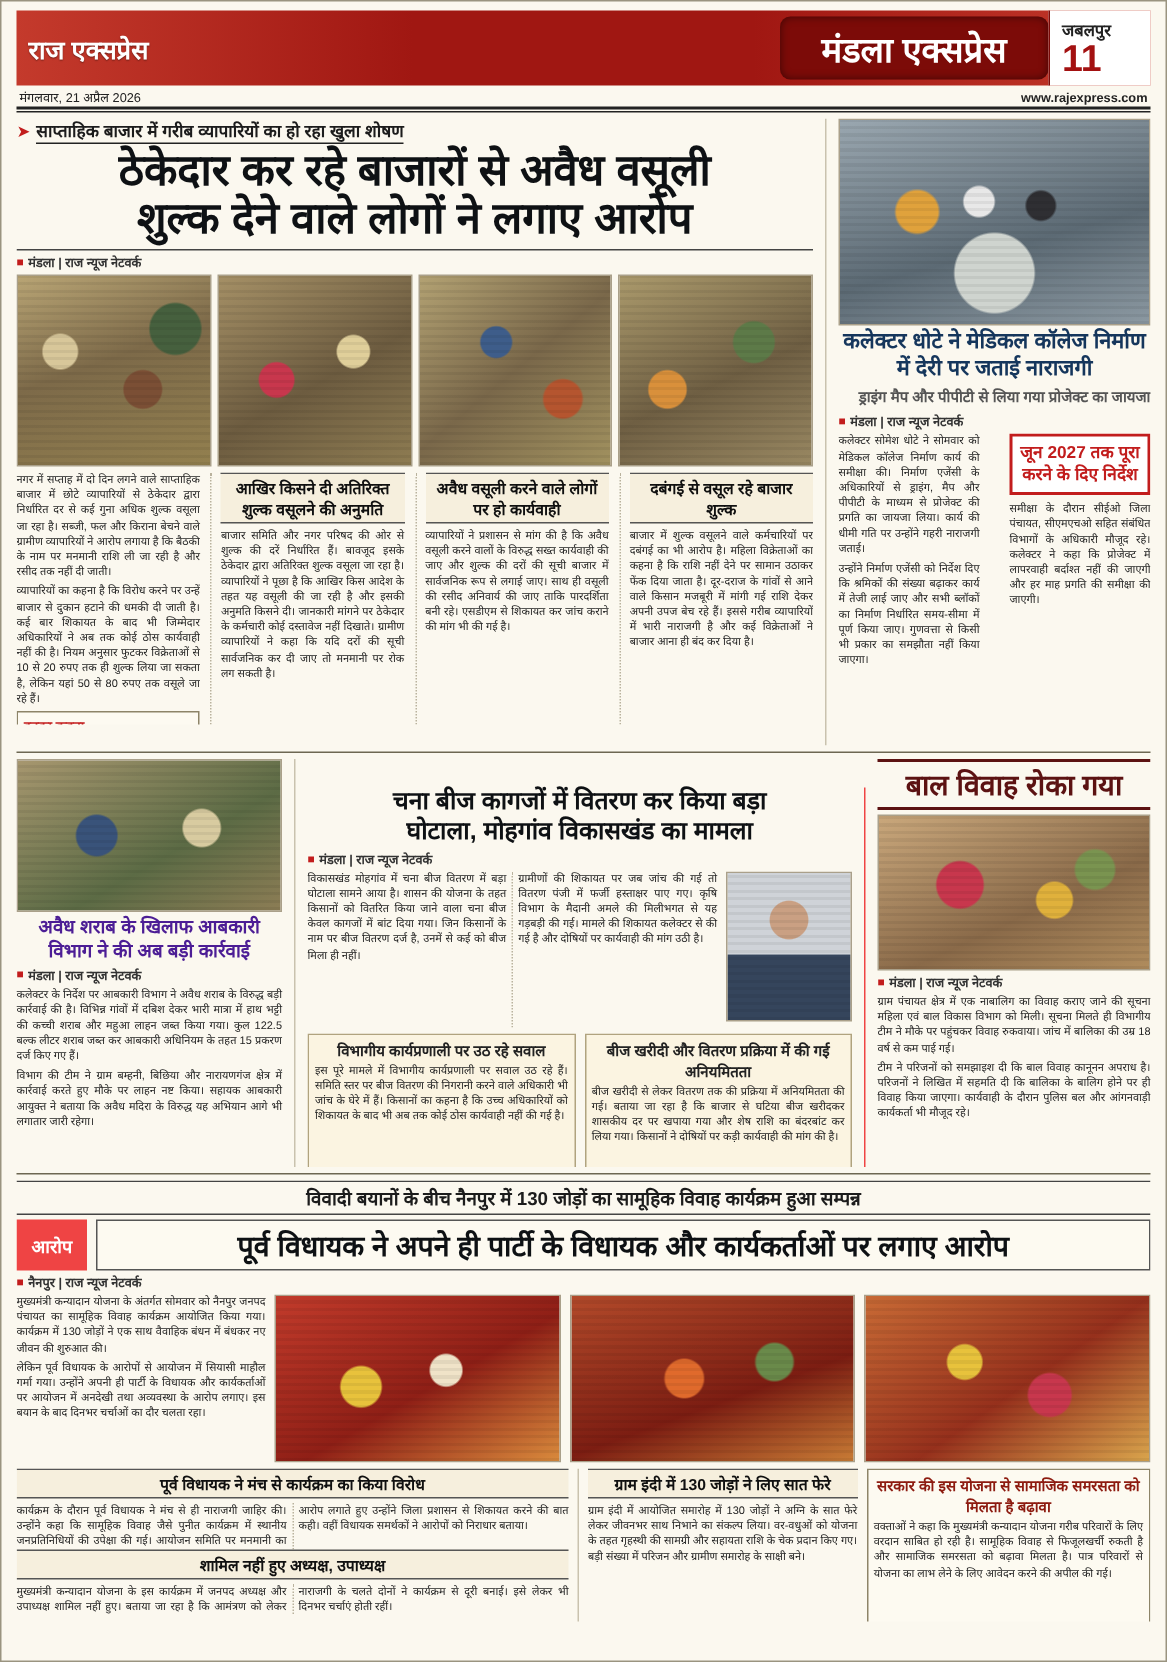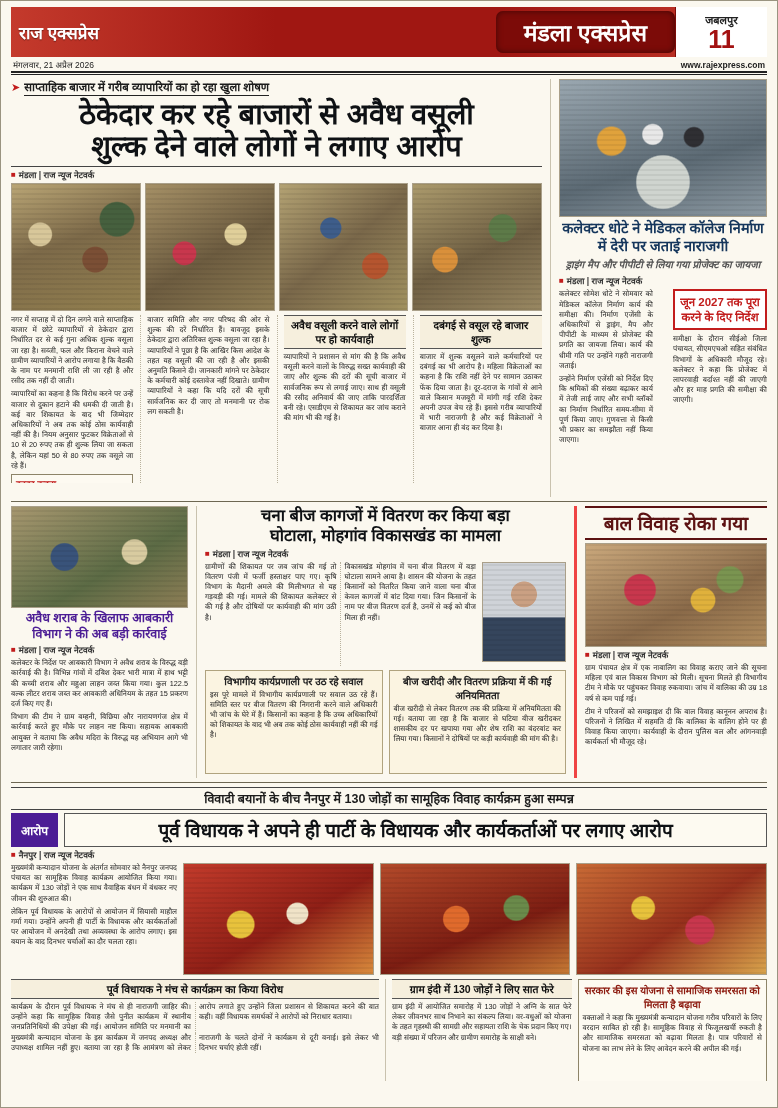--- a/index.html
+++ b/index.html
@@ -9,21 +9,21 @@
           padding:6px 10px; overflow:hidden; color:#1c1c1c; }
 
   
   .masthead { height:50px; display:flex; align-items:stretch;
               background:linear-gradient(90deg,#c43a2c,#a01712 35%,#a01712 65%,#c43a2c); }
   .mast-left { width:160px; display:flex; align-items:center; padding:0 8px; }
   .paper-name { color:#fff; font-weight:800; font-size:17px; text-shadow:0 1px 1px rgba(0,0,0,.4); }
   .mast-center { flex:1; display:flex; align-items:center; justify-content:flex-end; }
   .edition-box { background:#7c0b08; color:#fff; font-weight:800; font-size:23px;
                  padding:5px 28px; border-radius:7px; box-shadow:inset 0 0 6px rgba(0,0,0,.5); }
-  .mast-right { width:92px; background:#fff; display:flex; flex-direction:column; align-items:center;
+  .mast-right { width:68px; background:#fff; display:flex; flex-direction:column; align-items:flex-start;
                 justify-content:center; padding:2px 8px; border-left:1px solid #7c0b08; }
   .city { font-size:11px; font-weight:700; color:#222; }
   .page-num { font-size:25px; font-weight:800; color:#a31111; line-height:1; }
   .date-strip { display:flex; justify-content:space-between; align-items:center;
                 font-size:8.5px; padding:2px 2px 1px; color:#222; }
   .date-strip .site { font-weight:700; }
   .rule-double { border-top:2px solid #222; border-bottom:1px solid #222; height:4px; margin-bottom:4px; }
   .section-rule { border-top:1px solid #6d6752; margin:4px 0; }
 
   
@@ -87,49 +87,49 @@
   .lead-photos .photo { flex:1; height:128px; }
   .lead-textgrid { display:flex; gap:7px; height:168px; overflow:hidden; }
   .lead-textgrid .tcol { flex:1; border-left:1px dotted #b9b29d; padding-left:6px; }
   .lead-textgrid .tcol:first-child { border-left:none; padding-left:0; }
   .quote-box { border:1px solid #8d8468; padding:3px 4px; margin-top:3px; background:#fdfaf1; }
   .quote-label { color:#c21d1d; font-weight:800; font-size:9px; margin-bottom:1px; }
 
   .right-col { flex:1; display:flex; flex-direction:column; }
   .right-col .photo { height:138px; margin-bottom:3px; }
   .collector-headline { font-weight:800; font-size:14.5px; line-height:1.22; text-align:center; color:#15365c; }
-  .collector-sub { font-size:10px; color:#555; text-align:center; font-weight:700; margin:2px 0;font-style:italic; }
+  .collector-sub { font-size:10px; color:#555; text-align:right; font-weight:700; margin:2px 0; }
   .collector-body { display:flex; gap:20px; flex:1; overflow:hidden; }
   .collector-body .ccol { flex:1; }
   .directive-box { border:2px solid #c21d1d; color:#c21d1d; font-weight:800; text-align:center;
                    font-size:11.5px; line-height:1.25; padding:4px 2px; margin-bottom:4px; background:#fff; }
 
   
   .mid-section { display:flex; gap:8px; height:272px; overflow:hidden; }
   .mid-liquor { width:186px; border-right:1px solid #c9c2ae; padding-right:8px; }
   .mid-liquor .photo { height:102px; margin-bottom:3px; }
   .liquor-headline { font-weight:800; font-size:12.5px; line-height:1.25; text-align:center; color:#4c1d95; margin-bottom:2px; }
-  .mid-seed { width:372px; border-right:3px solid #ef4444; padding-right:8px; }
+  .mid-seed { width:372px; border-right:1px solid #ef4444; padding-right:8px;margin-top:19px; }
   .seed-headline { font-weight:800; font-size:16.5px; line-height:1.2; text-align:center; color:#0e1114; }
   .seed-bodyrow { display:flex; gap:6px; height:104px; overflow:hidden; margin-top:2px; }
   .seed-text { flex:1; columns:2; column-gap:8px; column-rule:1px dotted #b9b29d; }
   .seed-bodyrow .photo { width:84px; height:100px; flex:none; }
   .seed-boxes { display:flex; gap:6px; margin-top:4px; height:104px; overflow:hidden; }
   .seed-box { flex:1; border:1px solid #b0a37f; background:#fbf4e1; padding:3px 4px; }
   .mid-child { flex:1; }
   .child-headline { font-weight:800; font-size:19px; text-align:center; color:#5c1212;
                     border-top:2px solid #5c1212; border-bottom:2px solid #5c1212; padding:2px 0; margin-bottom:3px; }
   .mid-child .photo { height:104px; margin-bottom:2px; }
 
   
   .bottom-section { height:294px; overflow:hidden; }
   .wed-banner { font-weight:800; font-size:12.5px; text-align:center; border-top:1px solid #444;
                 border-bottom:1px solid #444; padding:2px 0; margin-bottom:3px; }
   .wed-headrow { display:flex; gap:6px; align-items:stretch; margin-bottom:2px; }
-  .wed-tag { background:#4c1d95; color:#fff; font-weight:800; font-size:12px; padding:4px 10px;
+  .wed-tag { background:#ef4444; color:#fff; font-weight:800; font-size:12px; padding:4px 10px;
              display:flex; align-items:center; }
   .wed-headline { flex:1; border:1px solid #555; text-align:center; font-weight:800; font-size:19px;
                   padding:3px 20px; color:#0e1114; background:#fdfaf1; }
   .wed-photorow { display:flex; gap:6px; height:112px; overflow:hidden; margin:3px 0 4px; }
   .wed-lede { width:166px; flex:none; }
   .wed-photorow .photo { flex:1; }
   .wed-row2 { display:flex; gap:6px; height:132px; overflow:hidden; }
   .wed-blockA { width:368px; flex:none; }
   .wed-blockA .cols2 { columns:2; column-gap:8px; column-rule:1px dotted #b9b29d; }
   .wed-blockB { flex:1; border-left:1px solid #c9c2ae; padding-left:6px; }
@@ -182,20 +182,21 @@
       <div class="lead-textgrid">
         <div class="tcol small">
           <p>नगर में सप्ताह में दो दिन लगने वाले साप्ताहिक बाजार में छोटे व्यापारियों से ठेकेदार द्वारा निर्धारित दर से कई गुना अधिक शुल्क वसूला जा रहा है। सब्जी, फल और किराना बेचने वाले ग्रामीण व्यापारियों ने आरोप लगाया है कि बैठकी के नाम पर मनमानी राशि ली जा रही है और रसीद तक नहीं दी जाती।</p>
           <p>व्यापारियों का कहना है कि विरोध करने पर उन्हें बाजार से दुकान हटाने की धमकी दी जाती है। कई बार शिकायत के बाद भी जिम्मेदार अधिकारियों ने अब तक कोई ठोस कार्यवाही नहीं की है। नियम अनुसार फुटकर विक्रेताओं से 10 से 20 रुपए तक ही शुल्क लिया जा सकता है, लेकिन यहां 50 से 80 रुपए तक वसूले जा रहे हैं।</p>
           <div class="quote-box">
             <div class="quote-label">इनका कहना...</div>
 
           </div>
         </div>
         <div class="tcol">
+          <div class="subhead">आखिर किसने दी अतिरिक्त शुल्क वसूलने की अनुमति</div>
           <div class="small">बाजार समिति और नगर परिषद की ओर से शुल्क की दरें निर्धारित हैं। बावजूद इसके ठेकेदार द्वारा अतिरिक्त शुल्क वसूला जा रहा है। व्यापारियों ने पूछा है कि आखिर किस आदेश के तहत यह वसूली की जा रही है और इसकी अनुमति किसने दी। जानकारी मांगने पर ठेकेदार के कर्मचारी कोई दस्तावेज नहीं दिखाते। ग्रामीण व्यापारियों ने कहा कि यदि दरों की सूची सार्वजनिक कर दी जाए तो मनमानी पर रोक लग सकती है।</div>
         </div>
         <div class="tcol">
           <div class="subhead">अवैध वसूली करने वाले लोगों पर हो कार्यवाही</div>
           <div class="small">व्यापारियों ने प्रशासन से मांग की है कि अवैध वसूली करने वालों के विरुद्ध सख्त कार्यवाही की जाए और शुल्क की दरों की सूची बाजार में सार्वजनिक रूप से लगाई जाए। साथ ही वसूली की रसीद अनिवार्य की जाए ताकि पारदर्शिता बनी रहे। एसडीएम से शिकायत कर जांच कराने की मांग भी की गई है।</div>
         </div>
         <div class="tcol">
           <div class="subhead">दबंगई से वसूल रहे बाजार शुल्क</div>
           <div class="small">बाजार में शुल्क वसूलने वाले कर्मचारियों पर दबंगई का भी आरोप है। महिला विक्रेताओं का कहना है कि राशि नहीं देने पर सामान उठाकर फेंक दिया जाता है। दूर-दराज के गांवों से आने वाले किसान मजबूरी में मांगी गई राशि देकर अपनी उपज बेच रहे हैं। इससे गरीब व्यापारियों में भारी नाराजगी है और कई विक्रेताओं ने बाजार आना ही बंद कर दिया है।</div>
         </div>
@@ -246,22 +247,22 @@
       <h2 class="seed-headline">
         <span>चना बीज कागजों में वितरण कर किया बड़ा</span><br>
         <span>घोटाला, मोहगांव विकासखंड का मामला</span>
       </h2>
       <div class="byline">
         <span class="bullet">■</span>
         <span>मंडला | राज न्यूज नेटवर्क</span>
       </div>
       <div class="seed-bodyrow">
         <div class="seed-text small">
+          <p>विकासखंड मोहगांव में चना बीज वितरण में बड़ा घोटाला सामने आया है। शासन की योजना के तहत किसानों को वितरित किया जाने वाला चना बीज केवल कागजों में बांट दिया गया। जिन किसानों के नाम पर बीज वितरण दर्ज है, उनमें से कई को बीज मिला ही नहीं।</p>
           <p>ग्रामीणों की शिकायत पर जब जांच की गई तो वितरण पंजी में फर्जी हस्ताक्षर पाए गए। कृषि विभाग के मैदानी अमले की मिलीभगत से यह गड़बड़ी की गई। मामले की शिकायत कलेक्टर से की गई है और दोषियों पर कार्यवाही की मांग उठी है।</p>
-          <p>विकासखंड मोहगांव में चना बीज वितरण में बड़ा घोटाला सामने आया है। शासन की योजना के तहत किसानों को वितरित किया जाने वाला चना बीज केवल कागजों में बांट दिया गया। जिन किसानों के नाम पर बीज वितरण दर्ज है, उनमें से कई को बीज मिला ही नहीं।</p>
         </div>
         <div class="photo ph-portrait"></div>
       </div>
       <div class="seed-boxes">
         <div class="seed-box">
           <div class="boxhead">विभागीय कार्यप्रणाली पर उठ रहे सवाल</div>
           <div class="small">इस पूरे मामले में विभागीय कार्यप्रणाली पर सवाल उठ रहे हैं। समिति स्तर पर बीज वितरण की निगरानी करने वाले अधिकारी भी जांच के घेरे में हैं। किसानों का कहना है कि उच्च अधिकारियों को शिकायत के बाद भी अब तक कोई ठोस कार्यवाही नहीं की गई है।</div>
         </div>
         <div class="seed-box">
           <div class="boxhead">बीज खरीदी और वितरण प्रक्रिया में की गई अनियमितता</div>
@@ -302,20 +303,21 @@
         <p>लेकिन पूर्व विधायक के आरोपों से आयोजन में सियासी माहौल गर्मा गया। उन्होंने अपनी ही पार्टी के विधायक और कार्यकर्ताओं पर आयोजन में अनदेखी तथा अव्यवस्था के आरोप लगाए। इस बयान के बाद दिनभर चर्चाओं का दौर चलता रहा।</p>
       </div>
       <div class="photo ph-w1"></div>
       <div class="photo ph-w2"></div>
       <div class="photo ph-w3"></div>
     </div>
     <div class="wed-row2">
       <div class="wed-blockA">
         <div class="subhead">पूर्व विधायक ने मंच से कार्यक्रम का किया विरोध</div>
         <div class="cols2 small">कार्यक्रम के दौरान पूर्व विधायक ने मंच से ही नाराजगी जाहिर की। उन्होंने कहा कि सामूहिक विवाह जैसे पुनीत कार्यक्रम में स्थानीय जनप्रतिनिधियों की उपेक्षा की गई। आयोजन समिति पर मनमानी का आरोप लगाते हुए उन्होंने जिला प्रशासन से शिकायत करने की बात कही। वहीं विधायक समर्थकों ने आरोपों को निराधार बताया।</div>
+        <div class="subhead">शामिल नहीं हुए अध्यक्ष, उपाध्यक्ष</div>
         <div class="cols2 small">मुख्यमंत्री कन्यादान योजना के इस कार्यक्रम में जनपद अध्यक्ष और उपाध्यक्ष शामिल नहीं हुए। बताया जा रहा है कि आमंत्रण को लेकर नाराजगी के चलते दोनों ने कार्यक्रम से दूरी बनाई। इसे लेकर भी दिनभर चर्चाएं होती रहीं।</div>
       </div>
       <div class="wed-blockB">
         <div class="subhead">ग्राम इंदी में 130 जोड़ों ने लिए सात फेरे</div>
         <div class="small">ग्राम इंदी में आयोजित समारोह में 130 जोड़ों ने अग्नि के सात फेरे लेकर जीवनभर साथ निभाने का संकल्प लिया। वर-वधुओं को योजना के तहत गृहस्थी की सामग्री और सहायता राशि के चेक प्रदान किए गए। बड़ी संख्या में परिजन और ग्रामीण समारोह के साक्षी बने।</div>
       </div>
       <div class="wed-blockC">
         <div class="boxhead">सरकार की इस योजना से सामाजिक समरसता को मिलता है बढ़ावा</div>
         <div class="small">वक्ताओं ने कहा कि मुख्यमंत्री कन्यादान योजना गरीब परिवारों के लिए वरदान साबित हो रही है। सामूहिक विवाह से फिजूलखर्ची रुकती है और सामाजिक समरसता को बढ़ावा मिलता है। पात्र परिवारों से योजना का लाभ लेने के लिए आवेदन करने की अपील की गई।</div>
       </div>

